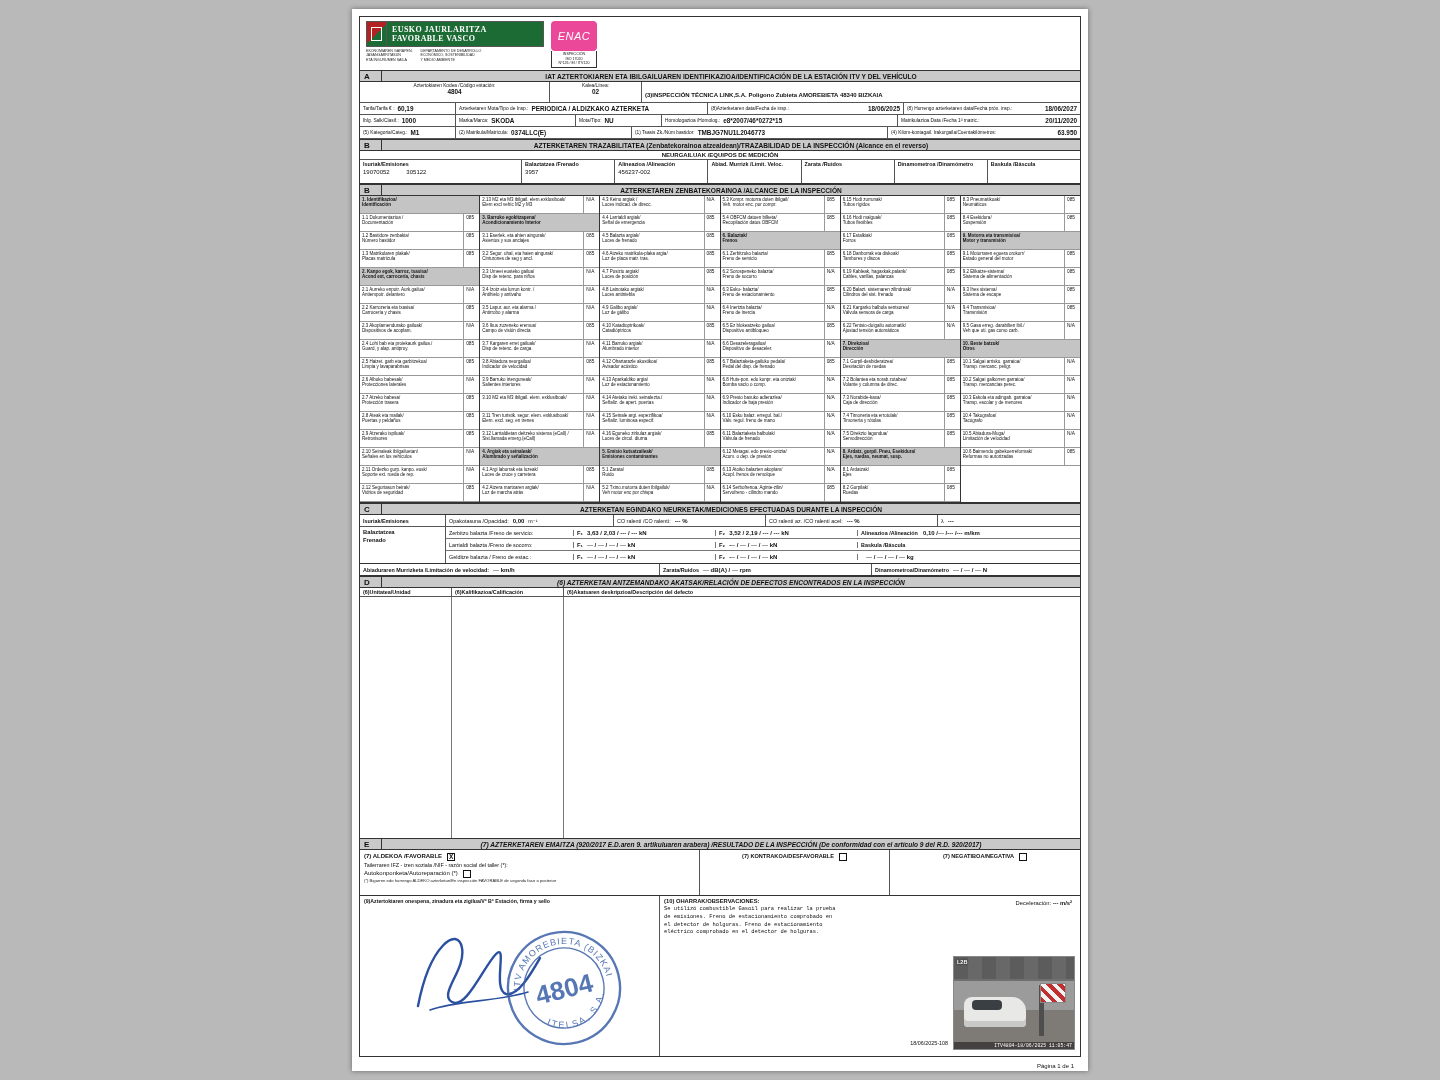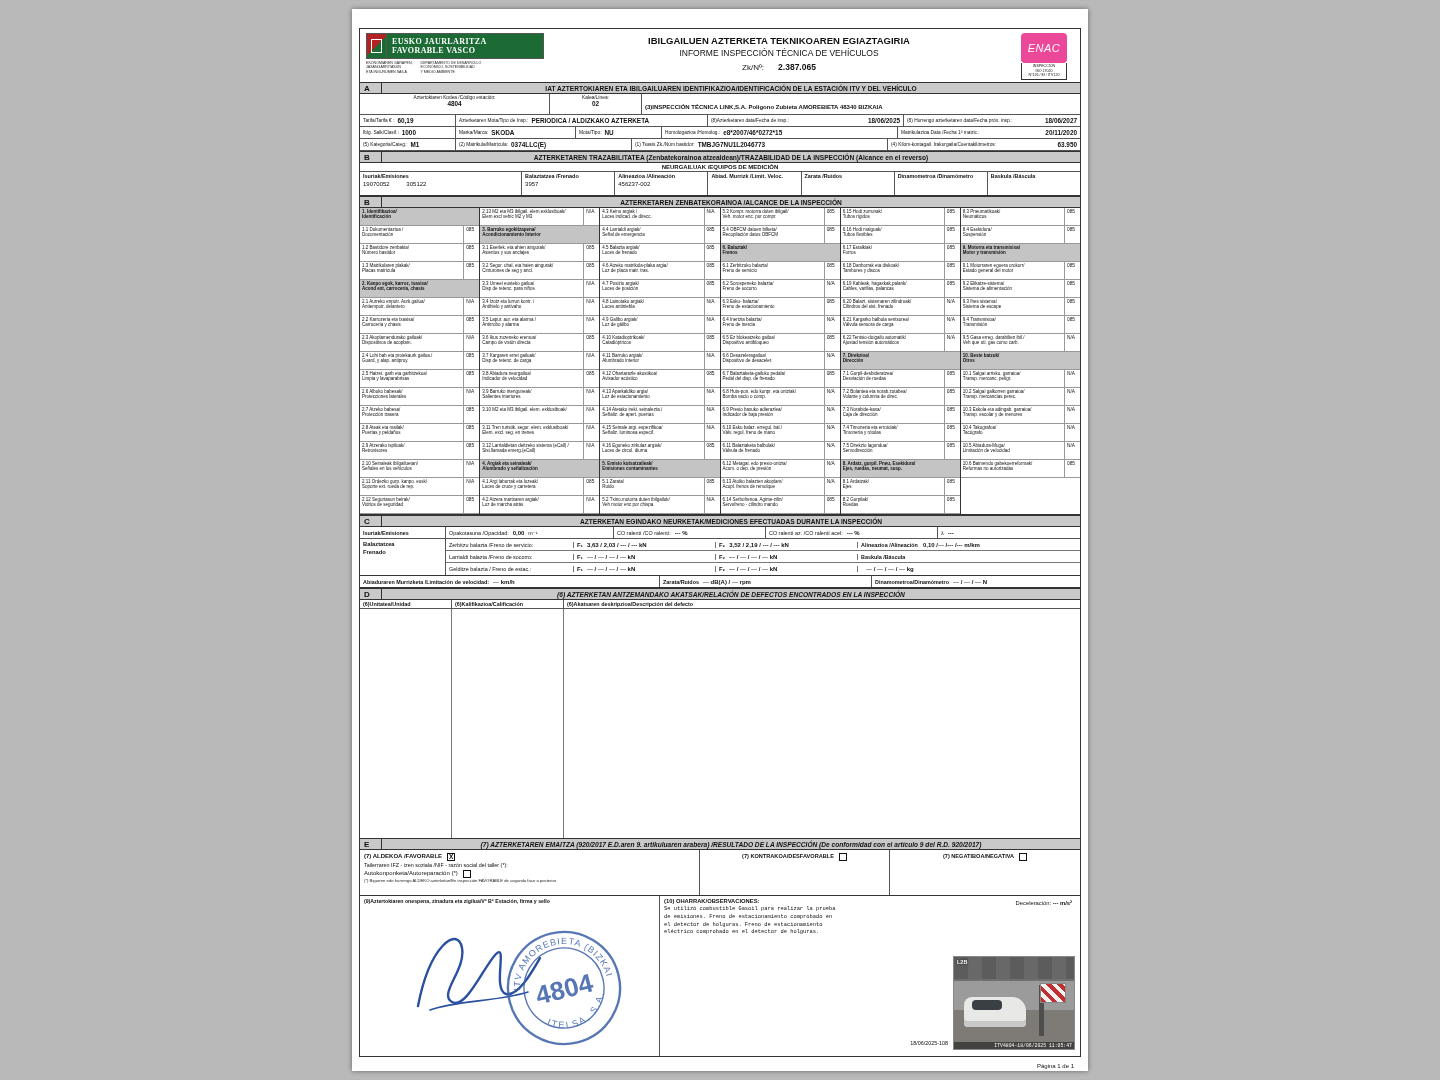--- a/index.html
+++ b/index.html
@@ -1,18 +1,18 @@
 <!DOCTYPE html>
 <html><head>
 <meta charset="utf-8">
 <style>
   *{box-sizing:border-box;margin:0;padding:0}
   html,body{width:1440px;height:1080px}
   body{background:#b9b9b9;font-family:"Liberation Sans","DejaVu Sans",sans-serif;color:#111}
-  .page{width:736px;height:1062px;background:#fff;margin:9px auto 0;padding:19px 7px 14px;position:relative;box-shadow:0 0 5px rgba(0,0,0,.45)}
+  .page{width:736px;height:1062px;background:#fff;margin:9px auto 0;padding:7px 7px 14px;position:relative;box-shadow:0 0 5px rgba(0,0,0,.45)}
   .doc{border:1px solid #333;height:100%;display:flex;flex-direction:column;background:#fff}
 
   
   .tophdr{display:flex;padding:4px 6px 2px;align-items:flex-start}
   .logo-wrap{width:178px}
   .logo-box{display:flex;border:1px solid #555;height:26px}
   .shield{width:20px;background:linear-gradient(135deg,#b22222 0 50%,#1c6b34 50% 100%);border-right:1px solid #555;position:relative}
   .shield:after{content:"";position:absolute;left:4px;top:5px;right:4px;bottom:5px;border:1px solid #fff}
   .logo-green{flex:1;background:#1c6b34;color:#fff;display:flex;flex-direction:column;justify-content:center;padding-left:5px;font-family:"Liberation Serif",serif;font-weight:bold;font-size:8px;line-height:1.15;letter-spacing:.4px}
   .logo-sub{display:flex;gap:8px;margin-top:2px}
@@ -139,27 +139,20 @@
         </div>
         <div class="logo-sub">
           <div>EKONOMIAREN GARAPEN,
 JASANGARRITASUN
 ETA INGURUMEN SAILA</div>
           <div>DEPARTAMENTO DE DESARROLLO
 ECONÓMICO, SOSTENIBILIDAD
 Y MEDIO AMBIENTE</div>
         </div>
       </div>
-      <div class="titleblock">
-        <div class="t1">IBILGAILUEN AZTERKETA TEKNIKOAREN EGIAZTAGIRIA</div>
-        <div class="t2">INFORME INSPECCIÓN TÉCNICA DE VEHÍCULOS</div>
-        <div class="t3">
-          <span>Zk/Nº:</span><b>2.387.065</b>
-        </div>
-      </div>
       <div class="enac-wrap">
         <div class="enac-black">ENAC</div>
         <div class="enac-sub">INSPECCIÓN
 ISO 17020
 Nº126 / EI / ITV120</div>
       </div>
     </div>
 
     <div class="secbar">
       <span class="secletter">A</span>

